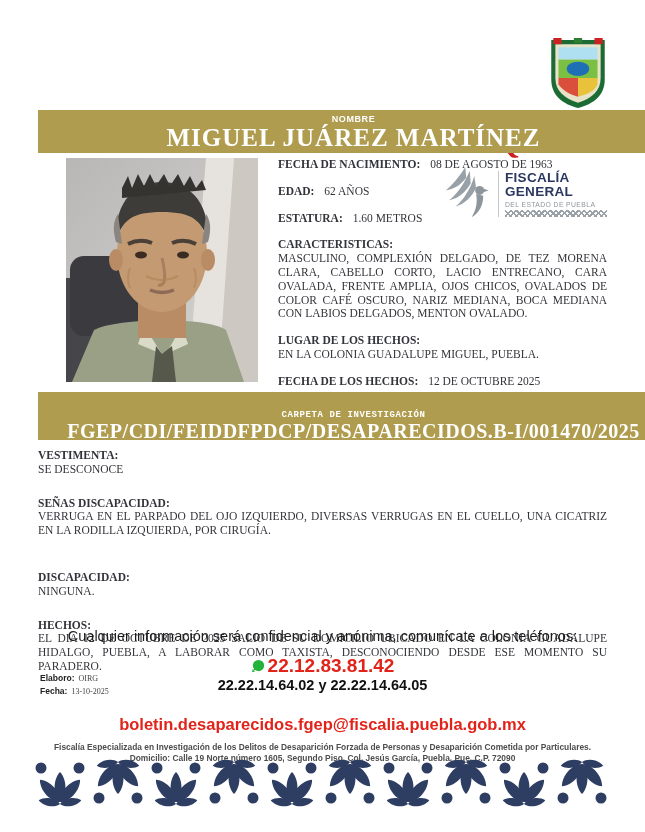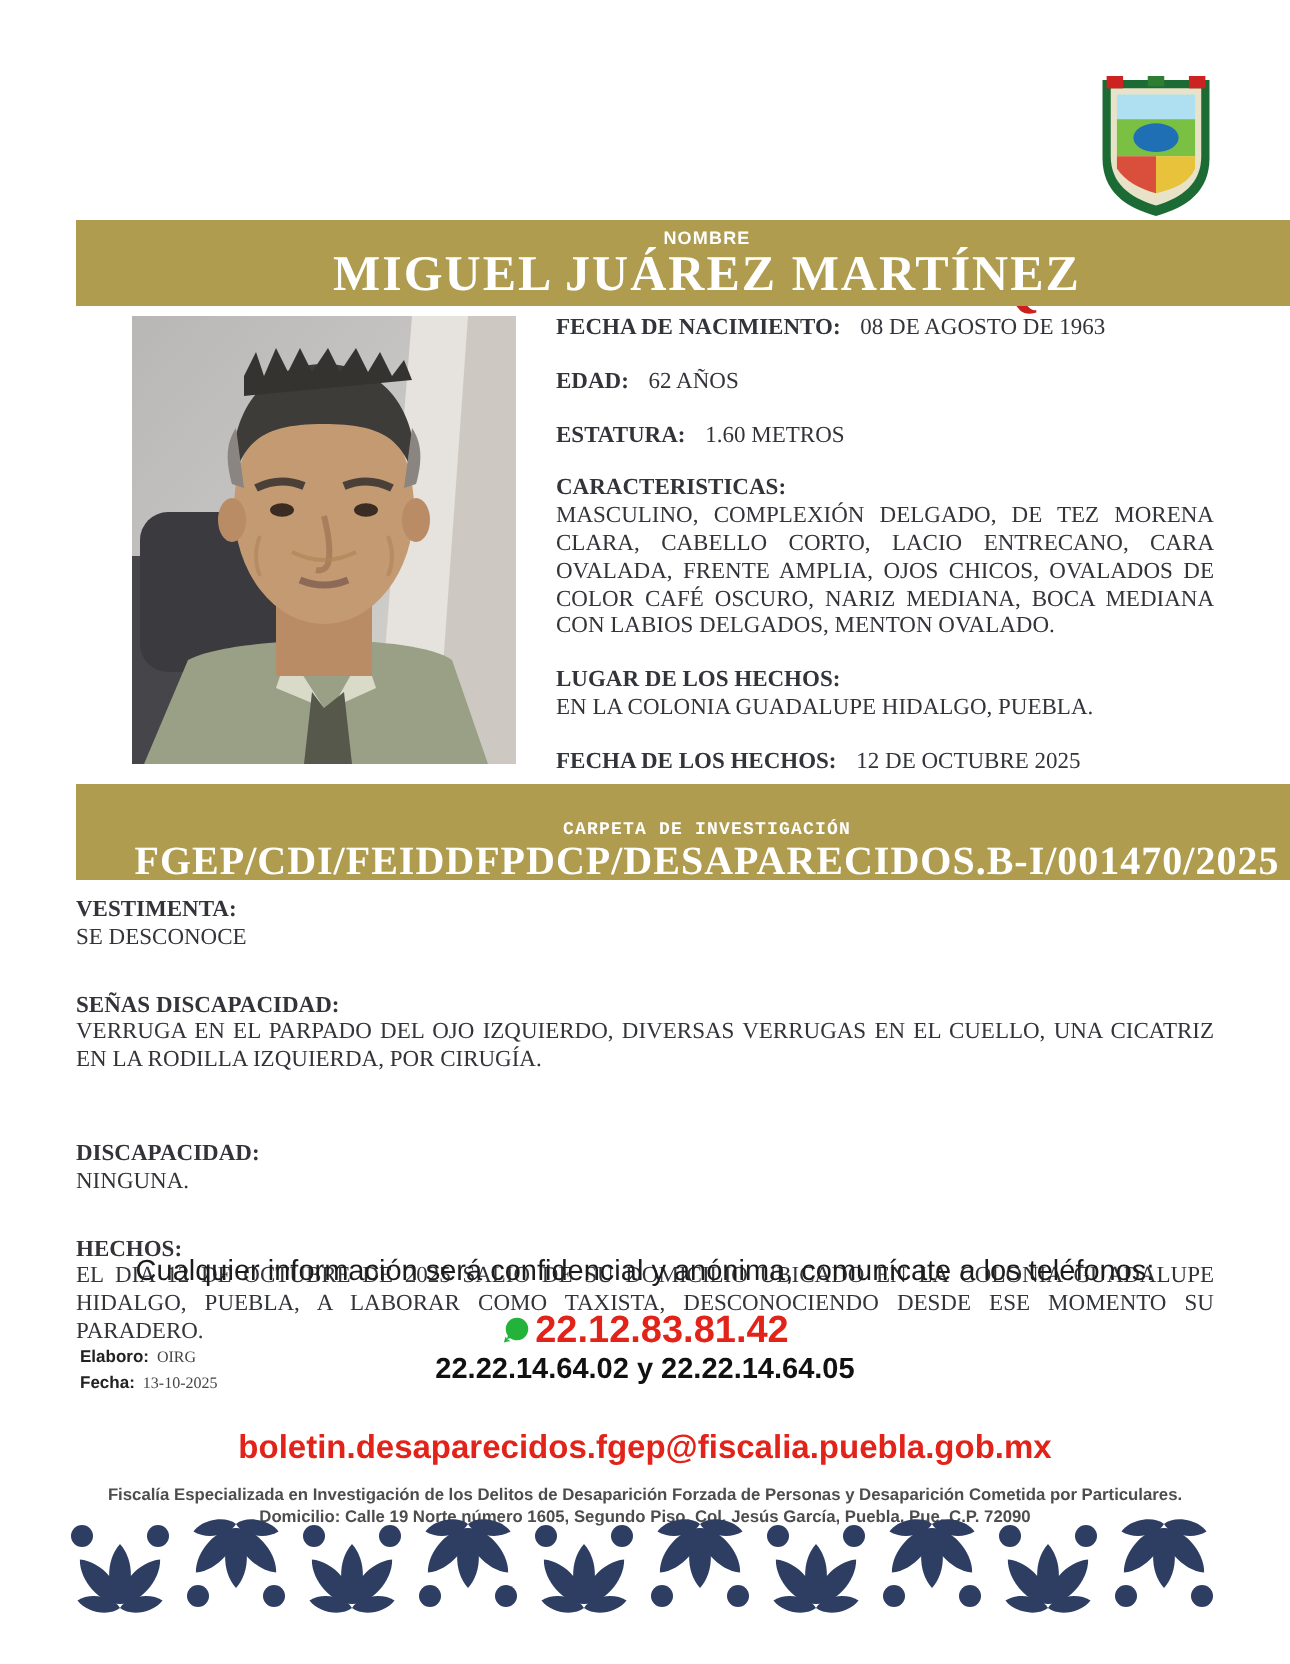--- a/index.html
+++ b/index.html
@@ -76,20 +76,40 @@
     <rect x="9" y="9" width="38" height="12" fill="#aee0f2"></rect>
     <rect x="9" y="21" width="38" height="18" fill="#7ac143"></rect>
     <ellipse cx="28" cy="30" rx="11" ry="7" fill="#1f6fb5"></ellipse>
     <path d="M9,39 h19 v18 c-8,-2 -15,-6 -19,-12 Z" fill="#d94f3b"></path>
     <path d="M28,39 h19 v6 c-3,7 -10,10 -19,12 Z" fill="#e8c23a"></path>
     <rect x="4" y="0" width="8" height="6" fill="#cc2222"></rect>
     <rect x="44" y="0" width="8" height="6" fill="#cc2222"></rect>
     <rect x="24" y="0" width="8" height="5" fill="#2e7d32"></rect>
   </svg>
   <div class="title">BOLETÍN DE BÚSQUEDA</div>
+  <div class="agency">
+    <svg viewBox="0 0 58 62">
+      <g fill="#98a1a8">
+        <path d="M26,1 C19,12 11,22 4,27 C13,26 21,21 27,13 Z"></path>
+        <path d="M31,5 C25,19 17,31 8,38 C19,36 27,28 32,19 Z"></path>
+        <path d="M36,11 C32,25 24,38 15,45 C26,42 34,33 38,24 Z"></path>
+      </g>
+      <g fill="#8d969d">
+        <circle cx="42" cy="27" r="5"></circle>
+        <path d="M38,31 C40,40 38,49 33,57 C42,52 46,43 46,33 Z"></path>
+        <path d="M46,25 l6,2 -6,2 Z"></path>
+      </g>
+    </svg>
+    <div class="agency-text">
+      <div class="l1">FISCALÍA</div>
+      <div class="l2">GENERAL</div>
+      <div class="l3">DEL ESTADO DE PUEBLA</div>
+      <div class="agency-zigzag"></div>
+    </div>
+  </div>
 </div>
 
 <div class="band goldbar name-bar">
   <div class="bar-small">NOMBRE</div>
   <div class="bar-big">MIGUEL JUÁREZ MARTÍNEZ</div>
 </div>
 
 <div class="main-info">
   <svg class="photo" viewBox="0 0 192 224">
     <defs>
@@ -137,21 +157,21 @@
     <div class="field-inline">
       <span class="flabel">ESTATURA:</span>
       <span class="fvalue">1.60 METROS</span>
     </div>
     <div class="field-block">
       <span class="flabel">CARACTERISTICAS:</span>
       <p>MASCULINO, COMPLEXIÓN DELGADO, DE TEZ MORENA CLARA, CABELLO CORTO, LACIO ENTRECANO, CARA OVALADA, FRENTE AMPLIA, OJOS CHICOS, OVALADOS DE COLOR CAFÉ OSCURO, NARIZ MEDIANA, BOCA MEDIANA CON LABIOS DELGADOS, MENTON OVALADO.</p>
     </div>
     <div class="field-block">
       <span class="flabel">LUGAR DE LOS HECHOS:</span>
-      <p>EN LA COLONIA GUADALUPE HIDALGO, PUEBLA.</p>
+      <p>EN LA COLONIA GUADALUPE MIGUEL, PUEBLA.</p>
     </div>
     <div class="field-inline">
       <span class="flabel">FECHA DE LOS HECHOS:</span>
       <span class="fvalue">12 DE OCTUBRE 2025</span>
     </div>
   </div>
 </div>
 
 <div class="band goldbar carpeta-bar">
   <div class="bar-small">CARPETA DE INVESTIGACIÓN</div>

